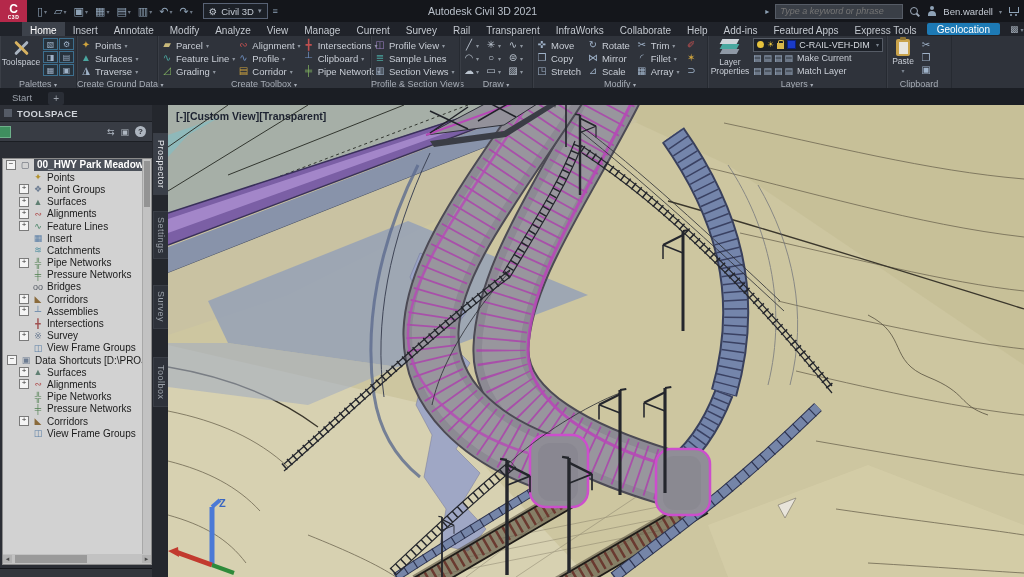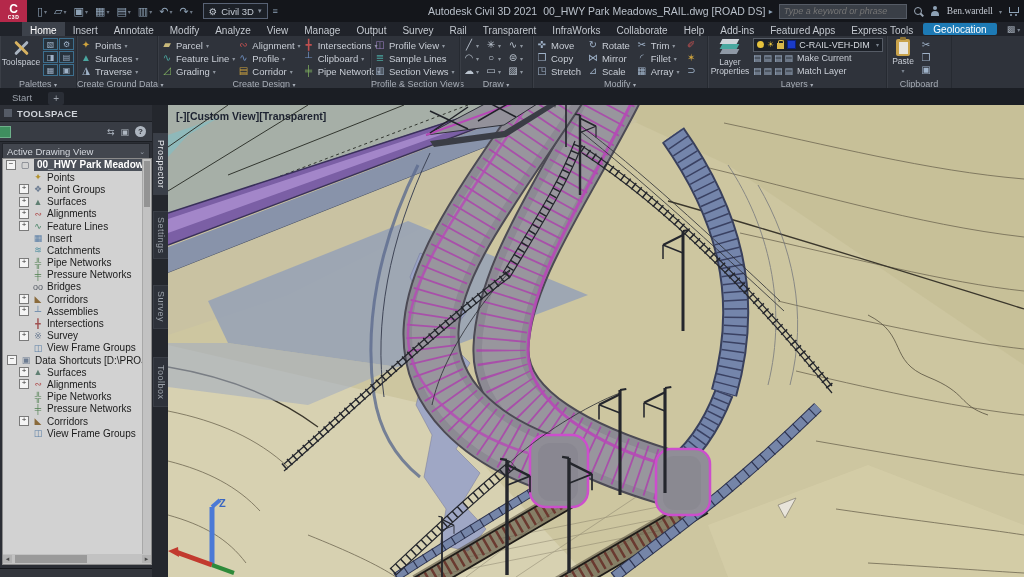--- a/index.html
+++ b/index.html
@@ -29,21 +29,21 @@
   .mag::before{content:"";position:absolute;left:1px;top:1px;width:6px;height:6px;border:1.5px solid #9aa7b6;border-radius:50%;}
   .mag::after{content:"";position:absolute;left:7px;top:8px;width:4px;height:1.5px;background:#9aa7b6;transform:rotate(45deg);}
   .person{position:relative;width:11px;height:11px;display:inline-block;}
   .person::before{content:"";position:absolute;left:3.5px;top:0;width:4px;height:4px;border-radius:50%;background:#8ea2b6;}
   .person::after{content:"";position:absolute;left:1.5px;top:5px;width:8px;height:5px;border-radius:4px 4px 0 0;background:#8ea2b6;}
   .cart{position:relative;width:12px;height:11px;display:inline-block;}
   .cart::before{content:"";position:absolute;left:1px;top:1px;width:8px;height:5px;border:1.2px solid #8ea2b6;border-top:none;}
   .cart::after{content:"";position:absolute;left:2px;top:8.5px;width:2px;height:2px;border-radius:50%;background:#8ea2b6;box-shadow:5px 0 0 #8ea2b6;}
   .tiny-caret{font-size:6px;color:#7b8490;}
   .play{color:#8ea2b6;font-size:8px;}
-  .uname{font-size:9.5px;color:#c3c9d2;font-family:Liberation Serif, serif;}
+  .uname{font-size:9.5px;color:#c3c9d2;}
   
   #tabrow{position:absolute;left:0;top:22px;width:1024px;height:14px;background:#20232a;
           display:flex;align-items:stretch;padding-left:22px;gap:0;}
   .rtab{display:flex;align-items:center;padding:8px 8px;font-size:10px;color:#c3c8cf;cursor:default;white-space:nowrap;}
   .rtab.active{background:#3d424b;color:#fff;}
   .rtab.geo{background:#1d7ab5;color:#fff;border-radius:2px;margin:1px 2px;padding:0 10px;}
   #tabrow .img-ind{display:flex;align-items:center;gap:2px;margin-left:8px;color:#9aa3ae;font-size:9px;}
   
   #ribbon{position:absolute;left:0;top:36px;width:1024px;height:52px;background:#2f333b;
           border-bottom:1px solid #121419;display:flex;}
@@ -192,21 +192,20 @@
 
   </div>
   <div id="wscombo">
     <span>⚙</span>
     <span>Civil 3D</span>
     <span class="caret">▾</span>
   </div>
   <span class="qat-extra">≡</span>
   <div id="titletext">
     <span>Autodesk Civil 3D 2021</span>
-    <span>00_HWY Park Meadows_RAIL.dwg [ROAD DS]</span>
   </div>
   <div id="titleright">
     <span class="play">▸</span>
     <input id="searchbox" placeholder="Type a keyword or phrase" style="">
     <span class="mag"></span>
     <span class="person"></span>
     <span class="uname">Ben.wardell</span>
     <span class="tiny-caret">▾</span>
     <span class="cart"></span>
   </div>
@@ -221,21 +220,21 @@
     <span class="rtab">Annotate</span>
 
     <span class="rtab">Modify</span>
 
     <span class="rtab">Analyze</span>
 
     <span class="rtab">View</span>
 
     <span class="rtab">Manage</span>
 
-    <span class="rtab">Output</span>
+    <span class="rtab">Current</span>
 
     <span class="rtab">Survey</span>
 
     <span class="rtab">Rail</span>
 
     <span class="rtab">Transparent</span>
 
     <span class="rtab">InfraWorks</span>
 
     <span class="rtab">Collaborate</span>
@@ -356,21 +355,21 @@
           <span class="caret">▾</span>
         </span>
 
         <span class="rrow has-caret">
           <span class="g" style="color:#7fae5f">╪</span>
           <span class="lbl">Pipe Network</span>
           <span class="caret">▾</span>
         </span>
 
     </div>
-    <div class="panel-label"><span>Create Design</span> <span class="caret">▾</span></div>
+    <div class="panel-label"><span>Create Toolbox</span> <span class="caret">▾</span></div>
   </div>
 
   <div class="panel" style="width:82px">
     <div class="rcol" style="padding-top:1px">
 
         <span class="rrow has-caret">
           <span class="g" style="color:#9a7fc0">◫</span>
           <span class="lbl">Profile View</span>
           <span class="caret">▾</span>
         </span>
@@ -604,24 +603,20 @@
     </div>
     <div id="ts-toolbar" style="position:relative">
       <span class="halficon"></span>
 
         <span class="tbi">⇆</span>
 
         <span class="tbi">▣</span>
 
       <span class="helpcirc">?</span>
     </div>
-    <div id="ts-combo">
-      <span>Active Drawing View</span>
-      <span class="caret">⌄</span>
-    </div>
     <div id="tree">
       <div class="trow root has-exp">
         <span class="exp">−</span>
         <span class="g" style="color:#555b66">▢</span>
         <span class="lbl">00_HWY Park Meadows_RAIL</span>
       </div>
 
         <div class="trow indent1">
           <span class="exp"></span>
           <span class="g" style="color:#b3922e">✦</span>

